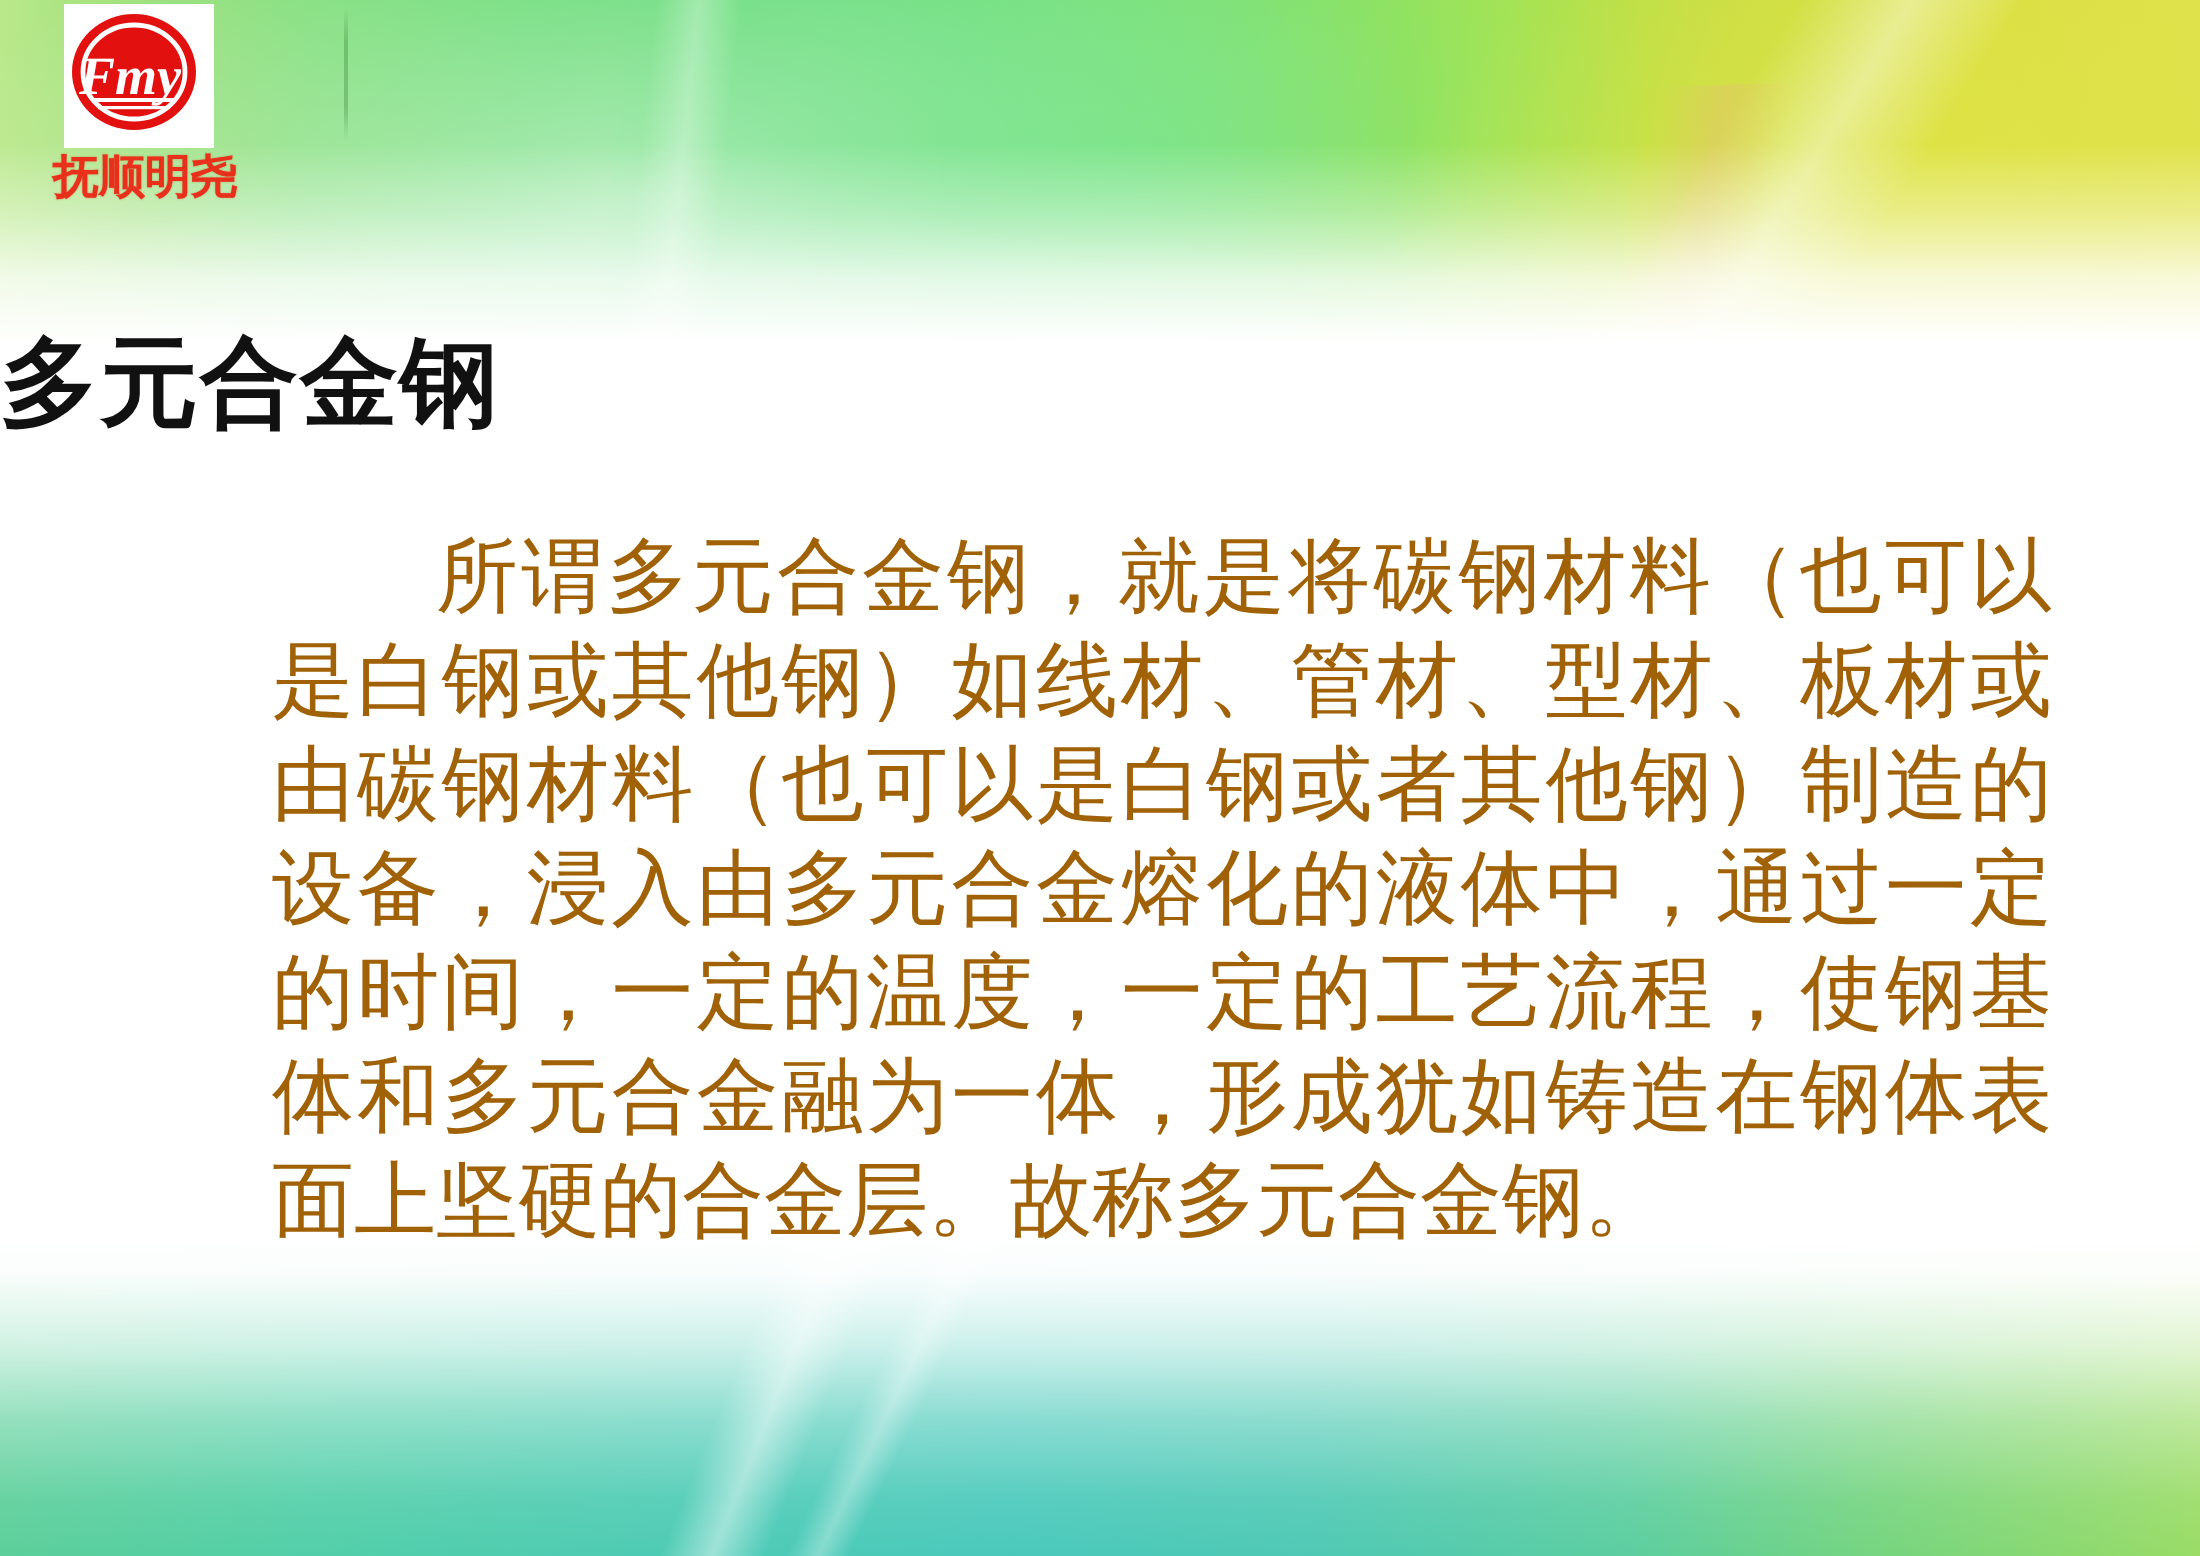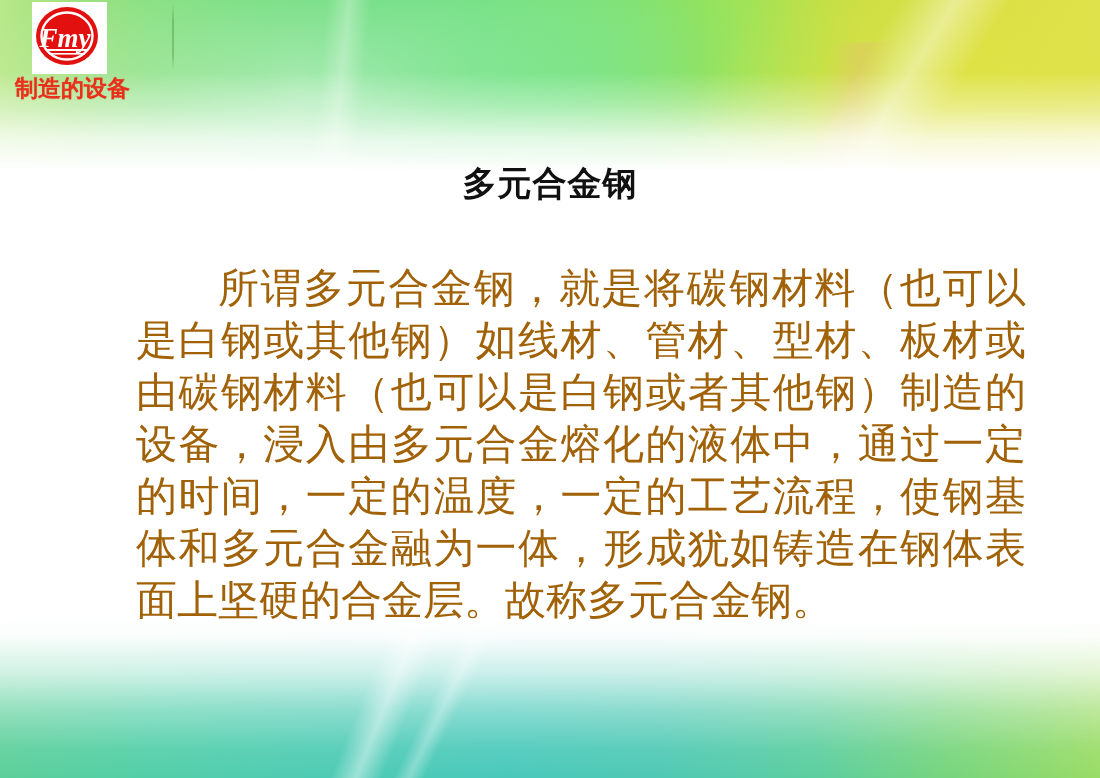--- a/index.html
+++ b/index.html
@@ -239,22 +239,21 @@
     top: 0;
     width: 1100px;
     height: 778px;
     z-index: 4;
   }
   .slide-title {
     position: absolute;
     left: 0;
     right: 0;
     top: 163px;
-    text-align: center;
-    font-size: 34px;
+    font-size: 49px;
     font-weight: bold;
     color: #111111;
     letter-spacing: 1px;
     line-height: 1.2;
     font-family: "Liberation Sans", "DejaVu Sans", sans-serif;
   }
   .slide-body {
     position: absolute;
     left: 136px;
     top: 262px;
@@ -291,21 +290,21 @@
   <div class="logo-block">
     <div class="logo-mark">
       <svg width="70" height="68" viewBox="0 0 70 68">
         <ellipse cx="35" cy="32" rx="31" ry="29" fill="#e2100f"></ellipse>
         <ellipse cx="35" cy="32" rx="25.5" ry="23.5" fill="none" stroke="#ffffff" stroke-width="2.4"></ellipse>
         <text x="33" y="43" text-anchor="middle" font-family="'Liberation Serif','DejaVu Serif',serif" font-size="27" font-weight="bold" font-style="italic" fill="#ffffff">Fmy</text>
         <rect x="15" y="45" width="40" height="2" fill="#ffffff"></rect>
         <rect x="17" y="49" width="36" height="1.6" fill="#ffffff"></rect>
       </svg>
     </div>
-    <div class="logo-name">制造的设备</div>
+    <div class="logo-name">抚顺明尧</div>
   </div>
 
   <div class="content">
     <div class="slide-title">多元合金钢</div>
     <div class="slide-body">
       <p>所谓多元合金钢，就是将碳钢材料（也可以是白钢或其他钢）如线材、管材、型材、板材或由碳钢材料（也可以是白钢或者其他钢）制造的设备，浸入由多元合金熔化的液体中，通过一定的时间，一定的温度，一定的工艺流程，使钢基体和多元合金融为一体，形成犹如铸造在钢体表面上坚硬的合金层。故称多元合金钢。</p>
     </div>
   </div>
 
   <div class="bottom-banner">

